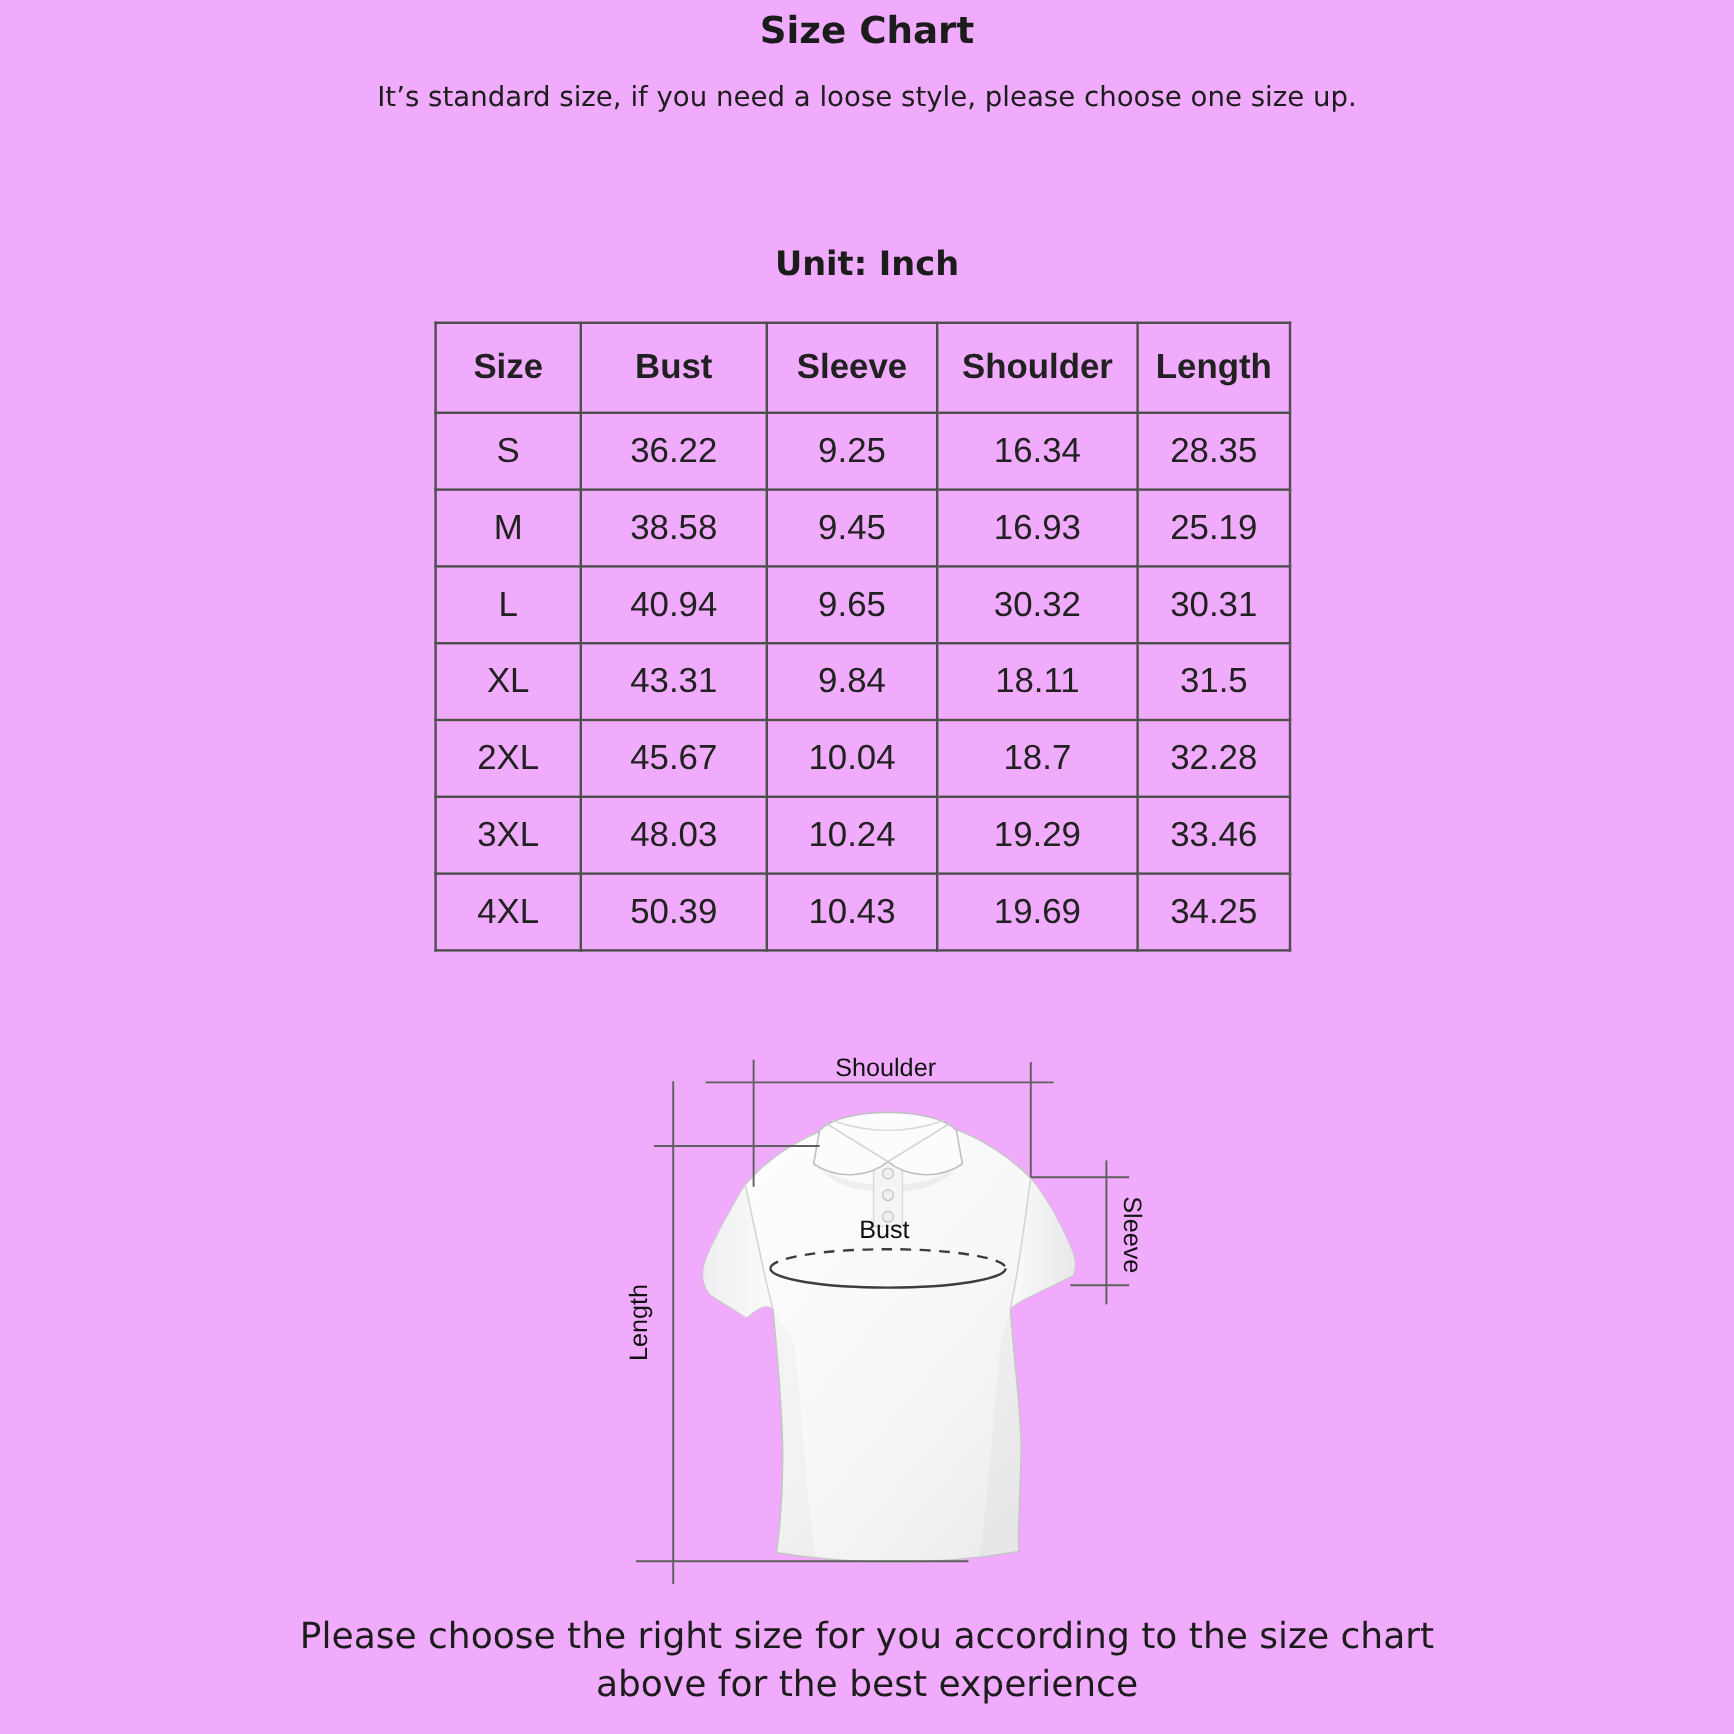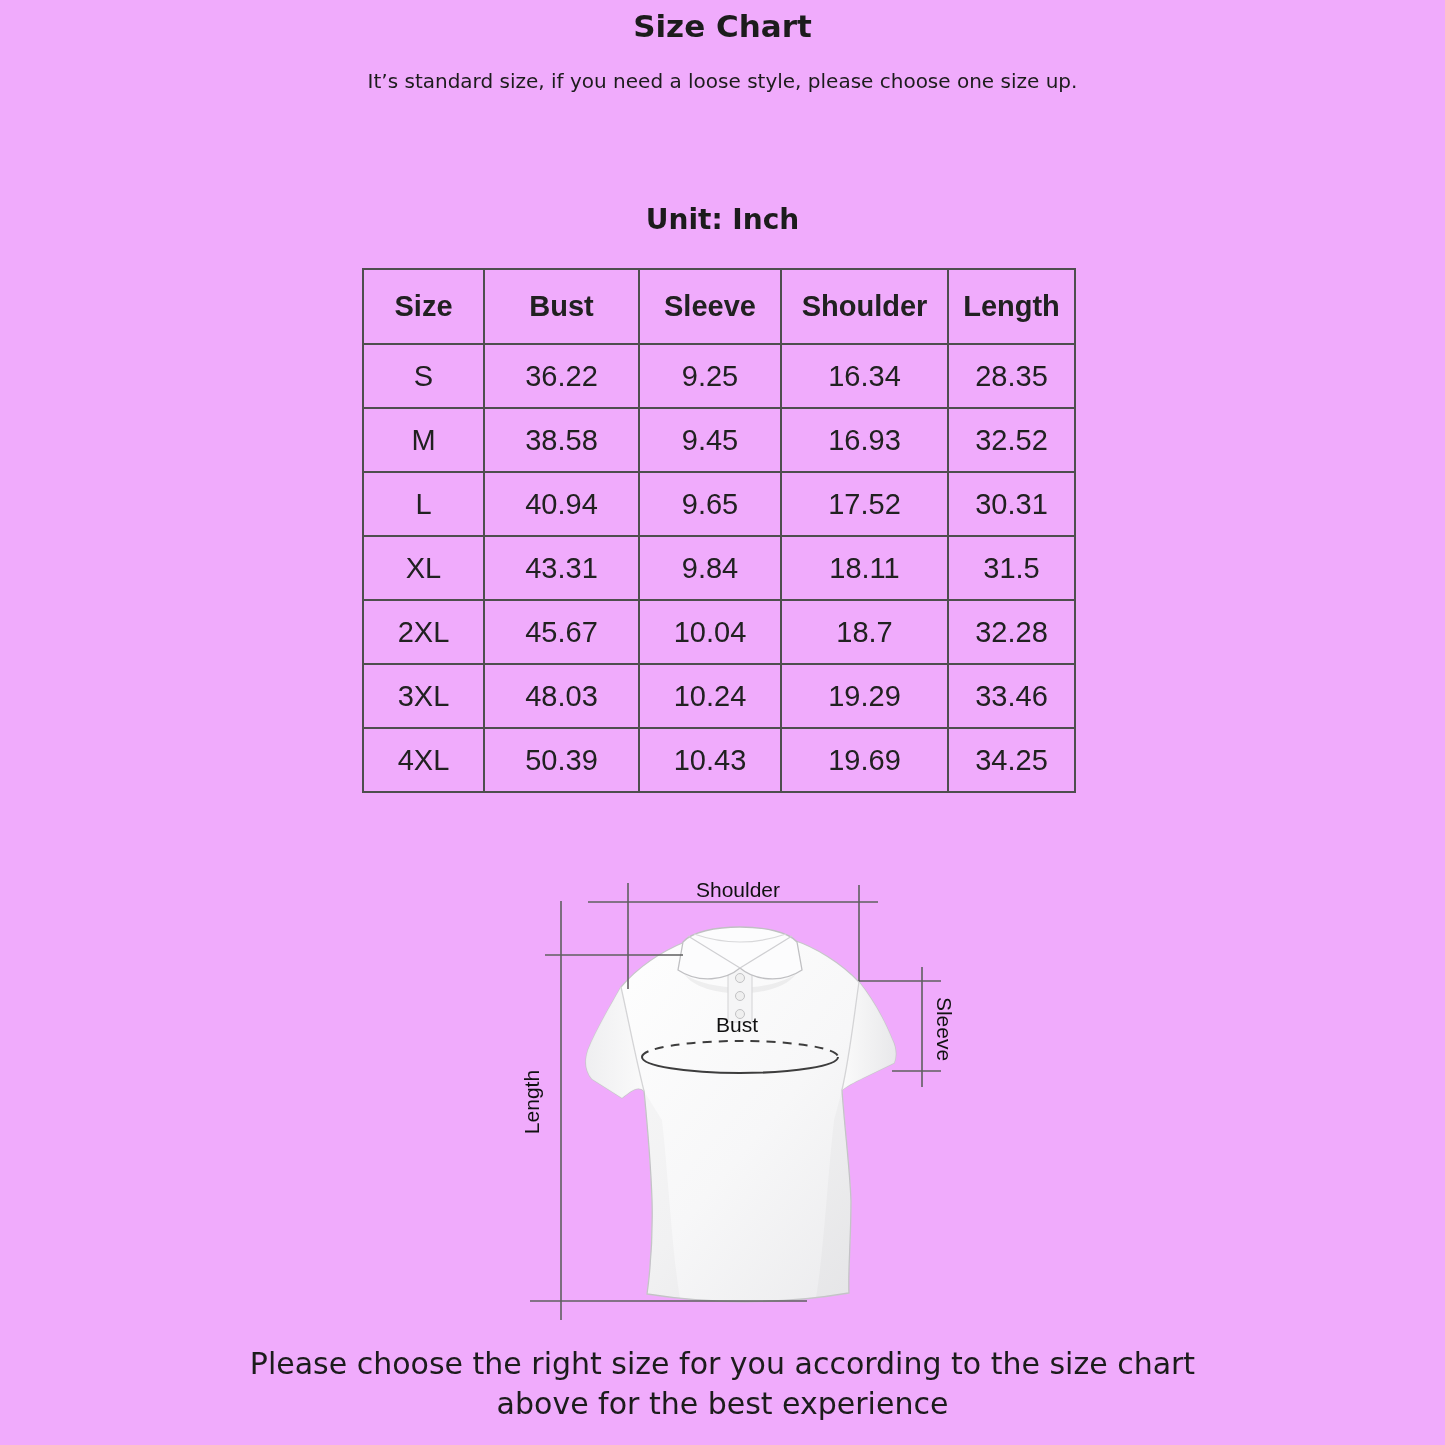--- a/index.html
+++ b/index.html
@@ -23,21 +23,21 @@
     text-align: center;
   }
   #page-title {
     top: 8px;
     font-size: 31px;
     font-weight: bold;
     letter-spacing: 0px;
   }
   #description {
     top: 60px;
-    font-size: 20px;
+    font-size: 23px;
     line-height: 42px;
     font-weight: 400;
   }
   #unit-label {
     top: 203px;
     font-size: 28px;
     font-weight: bold;
   }
   #footer-note {
     top: 1344px;
@@ -133,27 +133,27 @@
           <td>36.22</td>
           <td>9.25</td>
           <td>16.34</td>
           <td>28.35</td>
         </tr>
         <tr>
           <td>M</td>
           <td>38.58</td>
           <td>9.45</td>
           <td>16.93</td>
-          <td>32.52</td>
+          <td>25.19</td>
         </tr>
         <tr>
           <td>L</td>
           <td>40.94</td>
           <td>9.65</td>
-          <td>17.52</td>
+          <td>30.32</td>
           <td>30.31</td>
         </tr>
         <tr>
           <td>XL</td>
           <td>43.31</td>
           <td>9.84</td>
           <td>18.11</td>
           <td>31.5</td>
         </tr>
         <tr>

